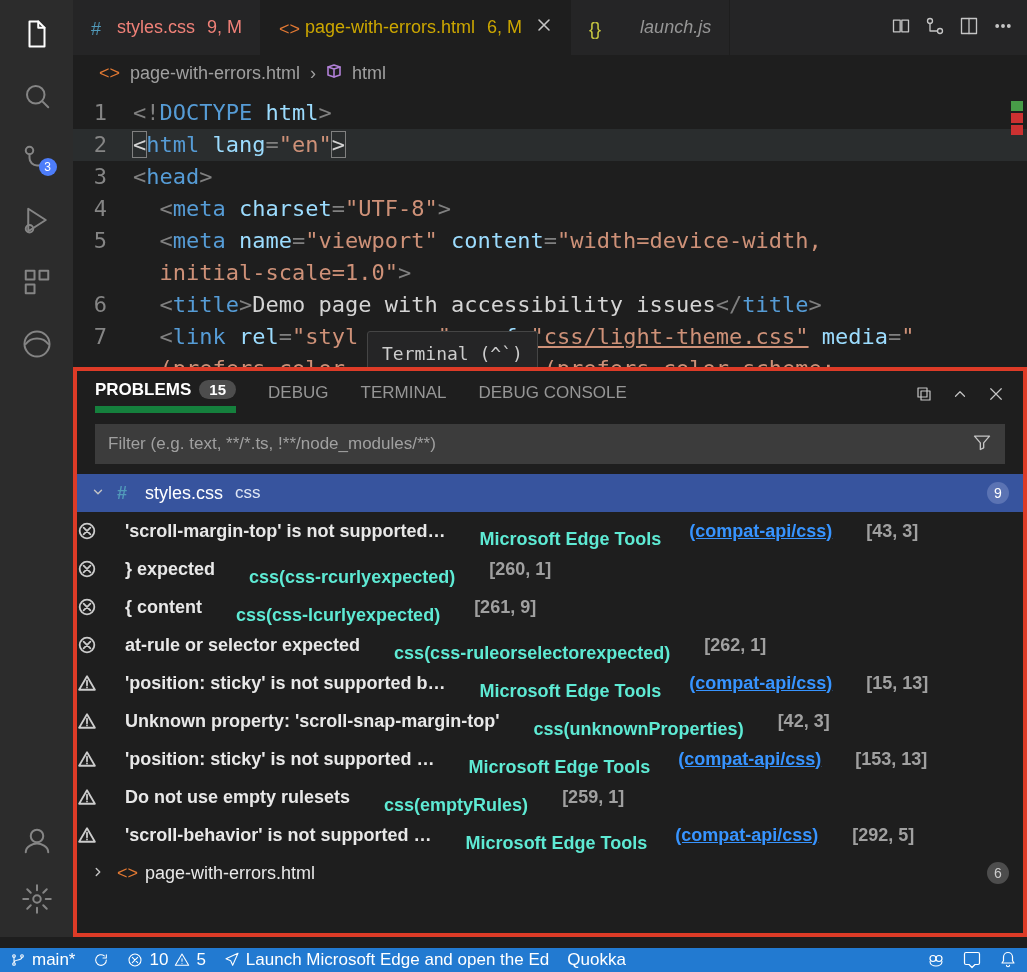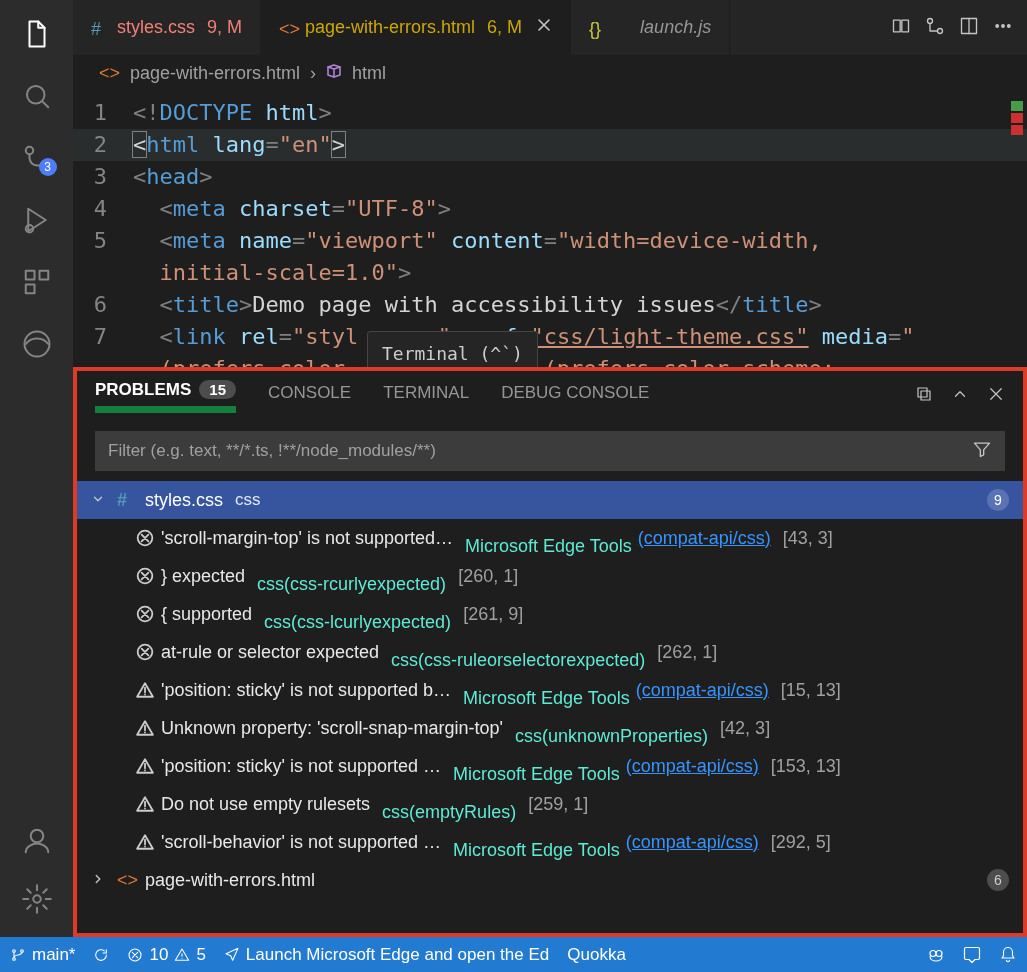--- a/index.html
+++ b/index.html
@@ -153,21 +153,21 @@
 .panel-tab { cursor: pointer; display: flex; align-items: center; gap: 8px; padding-bottom: 6px; }
 .panel-tab.active { color: #ffffff; border-bottom: 7px solid #15803d; font-weight: bold; }
 .panel-tab .count-badge {
   background: #4d4d4d; color: #fff;
   border-radius: 12px; padding: 1px 10px; font-size: 15px;
 }
 .panel-actions { margin-left: auto; display: flex; gap: 18px; color: #c5c5c5; }
 .panel-actions svg { width: 18px; height: 18px; }
 .filter-row {
   display: flex; align-items: center;
-  margin: 10px 18px 10px;
+  margin: 3px 18px 10px;
   background: #3c3c3c;
   border: 1px solid #3c3c3c;
   height: 40px;
 }
 .filter-row input {
   flex: 1;
   background: transparent;
   border: none;
   outline: none;
   color: #ccc;
@@ -197,35 +197,35 @@
   border-radius: 11px;
   min-width: 22px; height: 22px;
   display: flex; align-items: center; justify-content: center;
   font-size: 14px;
   padding: 0 7px;
 }
 .file-group-header.selected .fcount { background: #5b73b3; color: #fff; }
 .problem-row {
   display: flex; align-items: center;
   height: 38px;
-  padding-left: 58px;
-  gap: 6px;
+  gap: 28px;
   cursor: pointer;
   white-space: nowrap;
   overflow: hidden;
+  font-weight: bold;
 }
 .problem-row .picon { width: 20px; height: 20px; flex-shrink: 0; display:flex; align-items:center; justify-content:center; }
 .problem-row .pmsg { color: #e8e8e8; overflow: hidden; text-overflow: ellipsis; }
 .problem-row .psrc { color: #5eead4; margin-left: 6px; margin-top: 16px; }
 .problem-row .plink { color: #3794ff; text-decoration: underline; }
 .problem-row .ploc { color: #a0a0a0; margin-left: 6px; }
 .status-bar {
   position: absolute;
   left: 0; bottom: 0;
-  width: 1027px; height: 35px;
+  width: 1027px; height: 24px;
   background: #227ad1;
   color: #fff;
   display: flex; align-items: center;
   font-size: 17px;
   padding: 0 10px;
   gap: 18px;
 }
 .status-bar .sb-item { display: flex; align-items: center; gap: 6px; cursor: pointer; }
 .status-bar .sb-right { margin-left: auto; display: flex; gap: 18px; align-items: center;}
 svg { fill: none; stroke: currentColor; stroke-width: 1.6; stroke-linecap: round; stroke-linejoin: round; }
@@ -391,21 +391,21 @@
     </div>
   </div>
 
   <div class="panel-wrap">
     <div class="panel-tabs">
       <div class="panel-tab active">
         <span>PROBLEMS</span>
         <span class="count-badge">15</span>
       </div>
       <div class="panel-tab">
-        <span>CONSOLE</span>
+        <span>DEBUG</span>
       </div>
       <div class="panel-tab">
         <span>TERMINAL</span>
       </div>
       <div class="panel-tab">
         <span>DEBUG CONSOLE</span>
       </div>
       <div class="panel-actions">
         <span><svg viewBox="0 0 24 24">
               <rect x="4" y="4" width="12" height="12"></rect>
@@ -462,21 +462,21 @@
           <span class="psrc">css(css-rcurlyexpected)</span>
           <span class="ploc">[260, 1]</span>
         </div>
         <div class="problem-row">
           <span class="picon">
             <svg viewBox="0 0 16 16" width="18" height="18" stroke="#f14c4c">
               <circle cx="8" cy="8" r="6.5"></circle>
               <path d="M5 5l6 6M11 5l-6 6"></path>
             </svg>
           </span>
-          <span class="pmsg">{ supported</span>
+          <span class="pmsg">{ content</span>
           <span class="psrc">css(css-lcurlyexpected)</span>
           <span class="ploc">[261, 9]</span>
         </div>
         <div class="problem-row">
           <span class="picon">
             <svg viewBox="0 0 16 16" width="18" height="18" stroke="#f14c4c">
               <circle cx="8" cy="8" r="6.5"></circle>
               <path d="M5 5l6 6M11 5l-6 6"></path>
             </svg>
           </span>

